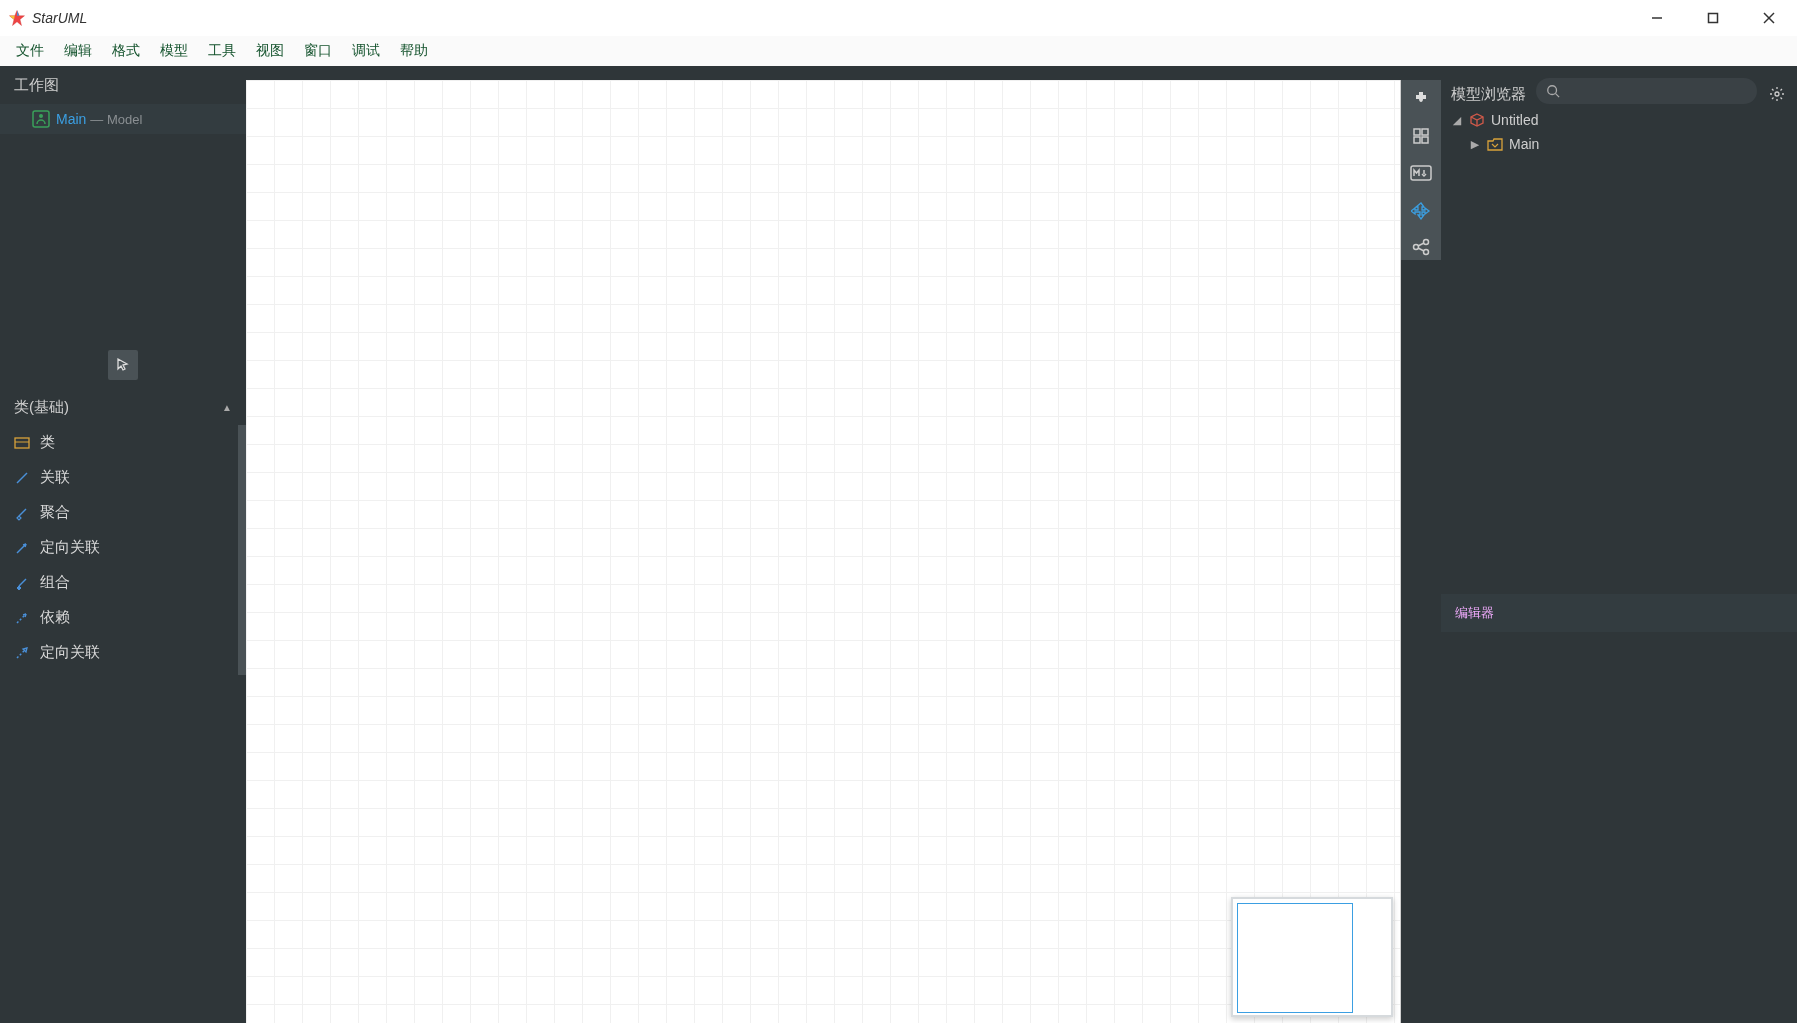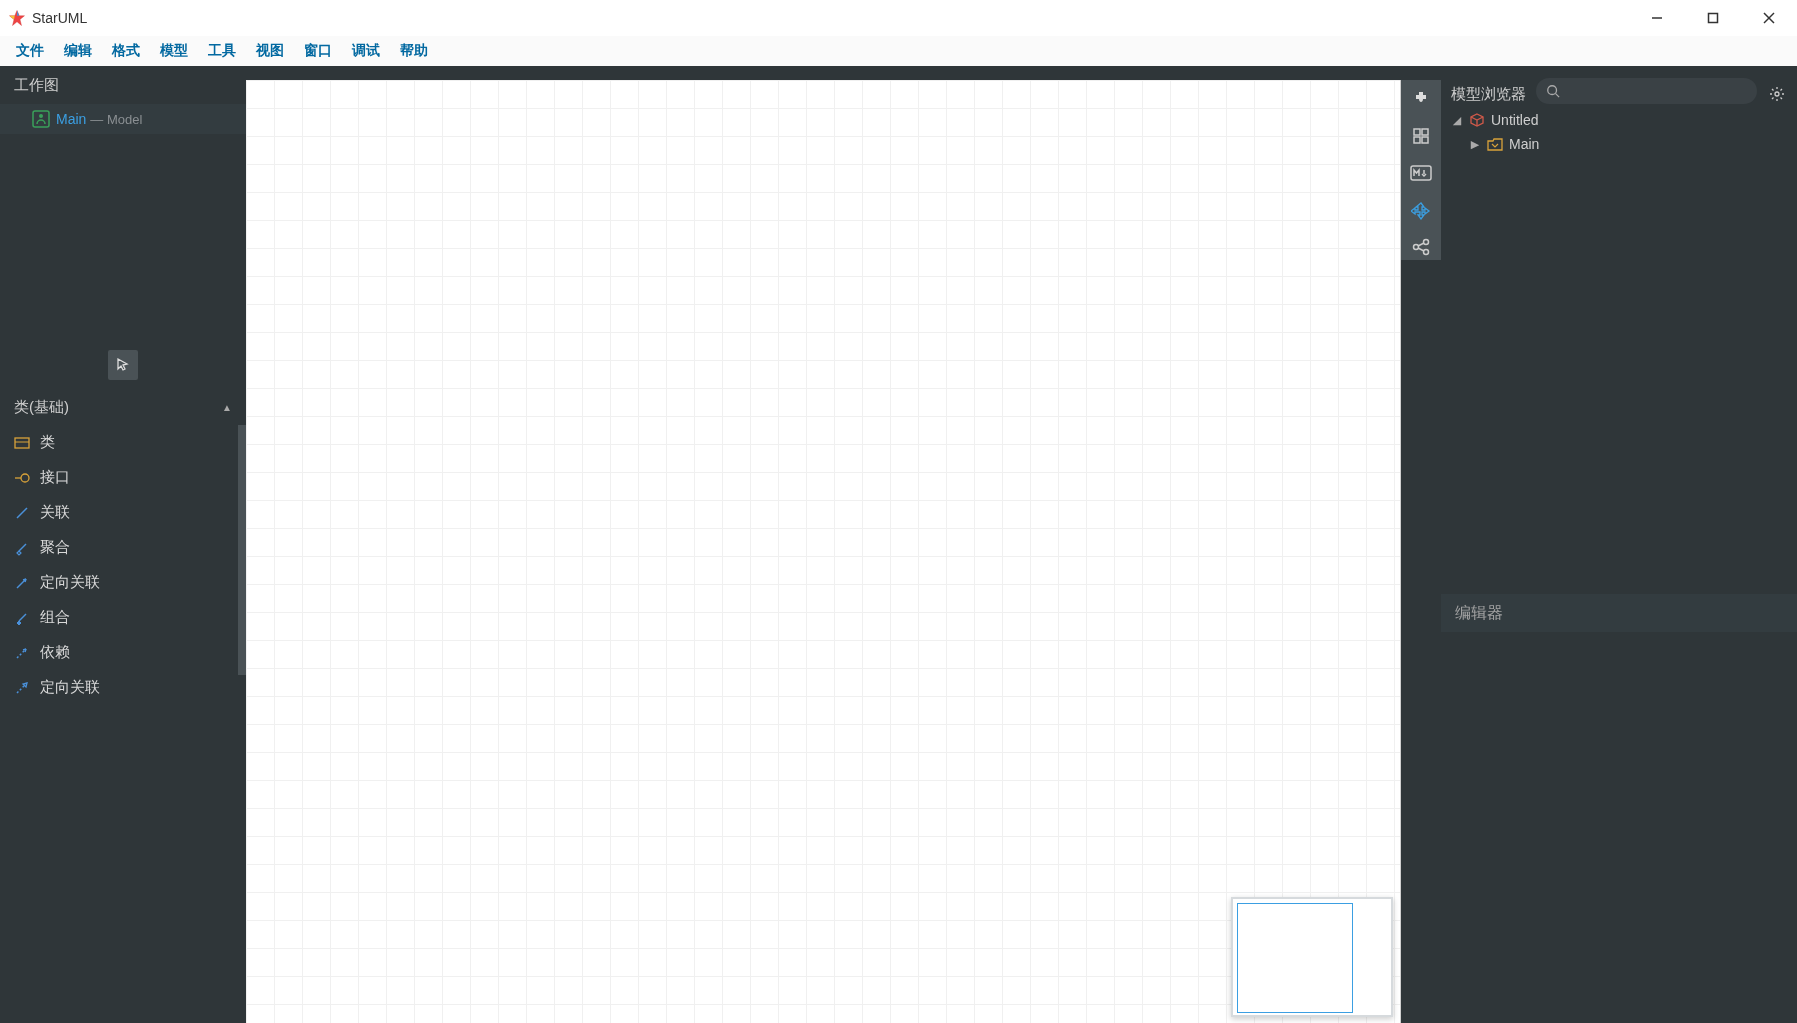--- a/index.html
+++ b/index.html
@@ -2,27 +2,27 @@
 <html><head>
 <meta charset="utf-8">
 <style>
   * { box-sizing: border-box; margin: 0; padding: 0; font-family: "Microsoft YaHei", "Segoe UI", Arial, sans-serif; }
   html, body { width: 100%; height: 100%; background: #fff; overflow: hidden; }
   .window { width: 1797px; height: 1023px; display: flex; flex-direction: column; background: #fff; }
 
   
   .titlebar { height: 36px; display: flex; align-items: center; background: #fff; padding-left: 8px; }
   .titlebar .app-icon { width: 18px; height: 18px; margin-right: 6px; }
-  .titlebar .title { font-size: 14px; color: #333; }
+  .titlebar .title { font-size: 14px; color: #333; font-style: italic; }
   .titlebar .win-controls { margin-left: auto; display: flex; }
   .titlebar .win-btn { width: 56px; height: 36px; display: flex; align-items: center; justify-content: center; cursor: pointer; }
 
   
   .menubar { height: 30px; background: #fafafa; display: flex; align-items: center; padding: 0 6px; border-top: 0; }
-  .menubar .menu-item { padding: 4px 10px; font-size: 14px; color: #0369a1; cursor: pointer; font-weight: bold; }
+  .menubar .menu-item { padding: 4px 10px; font-size: 14px; color: #14532d; cursor: pointer; }
 
   
   .content { flex: 1; display: flex; background: #2f3639; }
 
   
   .left-col { width: 246px; display: flex; flex-direction: column; background: #2f3639; }
   .panel-header { height: 38px; padding: 0 14px; display: flex; align-items: center; color: #cfcfcf; font-size: 15px; background: #2f3639; }
   .working-diagrams { flex: 0 0 auto; }
   .wd-item { display: flex; align-items: center; padding: 6px 12px 6px 32px; background: #333c40; cursor: pointer; }
   .wd-item .diag-icon { width: 18px; height: 18px; margin-right: 6px; }
@@ -62,21 +62,21 @@
   .search { flex: 1; background: #3a4145; border-radius: 14px; height: 26px; display: flex; align-items: center; padding: 0 10px; color: #aaa; }
   .search input { flex: 1; background: transparent; border: none; outline: none; color: #ddd; font-size: 13px; }
   .gear-btn { width: 20px; height: 20px; color: #ccc; cursor: pointer; display: flex; align-items: center; justify-content: center; }
   .tree { padding: 4px 10px; }
   .tree-row { display: flex; align-items: center; padding: 4px 0; color: #cfcfcf; font-size: 14px; gap: 6px; cursor: pointer; }
   .tree-row .exp { width: 12px; color: #aaa; font-size: 11px; text-align: center; }
   .tree-row.level1 { padding-left: 18px; }
   .cube-icon { color: #d05a4a; }
   .pkg-icon { color: #d9a33a; }
   .editor-panel { margin-top: 230px; }
-  .editor-header { height: 38px; padding: 0 14px; display: flex; align-items: center; color: #a3a3a3; font-size: 16px; background: #333c40; }
+  .editor-header { height: 38px; padding: 0 14px; display: flex; align-items: center; color: #f0abfc; font-size: 13px; background: #333c40; }
   .explorer-body { height: 260px; }
 
   svg { display: block; }
 </style>
 </head>
 <body>
 
 <div class="window">
 
   <div class="titlebar">
@@ -157,29 +157,20 @@
             <span class="tb-ico">
                 <svg width="16" height="12" viewBox="0 0 16 12">
                   <rect x="1" y="1" width="14" height="10" fill="none" stroke="#d9a33a" stroke-width="1.3"></rect>
                   <line x1="1" y1="5" x2="15" y2="5" stroke="#d9a33a" stroke-width="1"></line>
                 </svg>
               </span>
             <span>类</span>
           </div>
           <div class="tb-item">
             <span class="tb-ico">
-                <svg width="16" height="12" viewBox="0 0 16 12">
-                  <circle cx="11" cy="6" r="4" fill="none" stroke="#d9a33a" stroke-width="1.3"></circle>
-                  <line x1="1" y1="6" x2="7" y2="6" stroke="#d9a33a" stroke-width="1.3"></line>
-                </svg>
-              </span>
-            <span>接口</span>
-          </div>
-          <div class="tb-item">
-            <span class="tb-ico">
                 <svg width="16" height="16" viewBox="0 0 16 16">
                   <line x1="3" y1="13" x2="13" y2="3" stroke="#4a90d9" stroke-width="1.5"></line>
                 </svg>
               </span>
             <span>关联</span>
           </div>
           <div class="tb-item">
             <span class="tb-ico">
                 <svg width="16" height="16" viewBox="0 0 16 16">
                   <line x1="5" y1="11" x2="12" y2="4" stroke="#4a90d9" stroke-width="1.5"></line>

